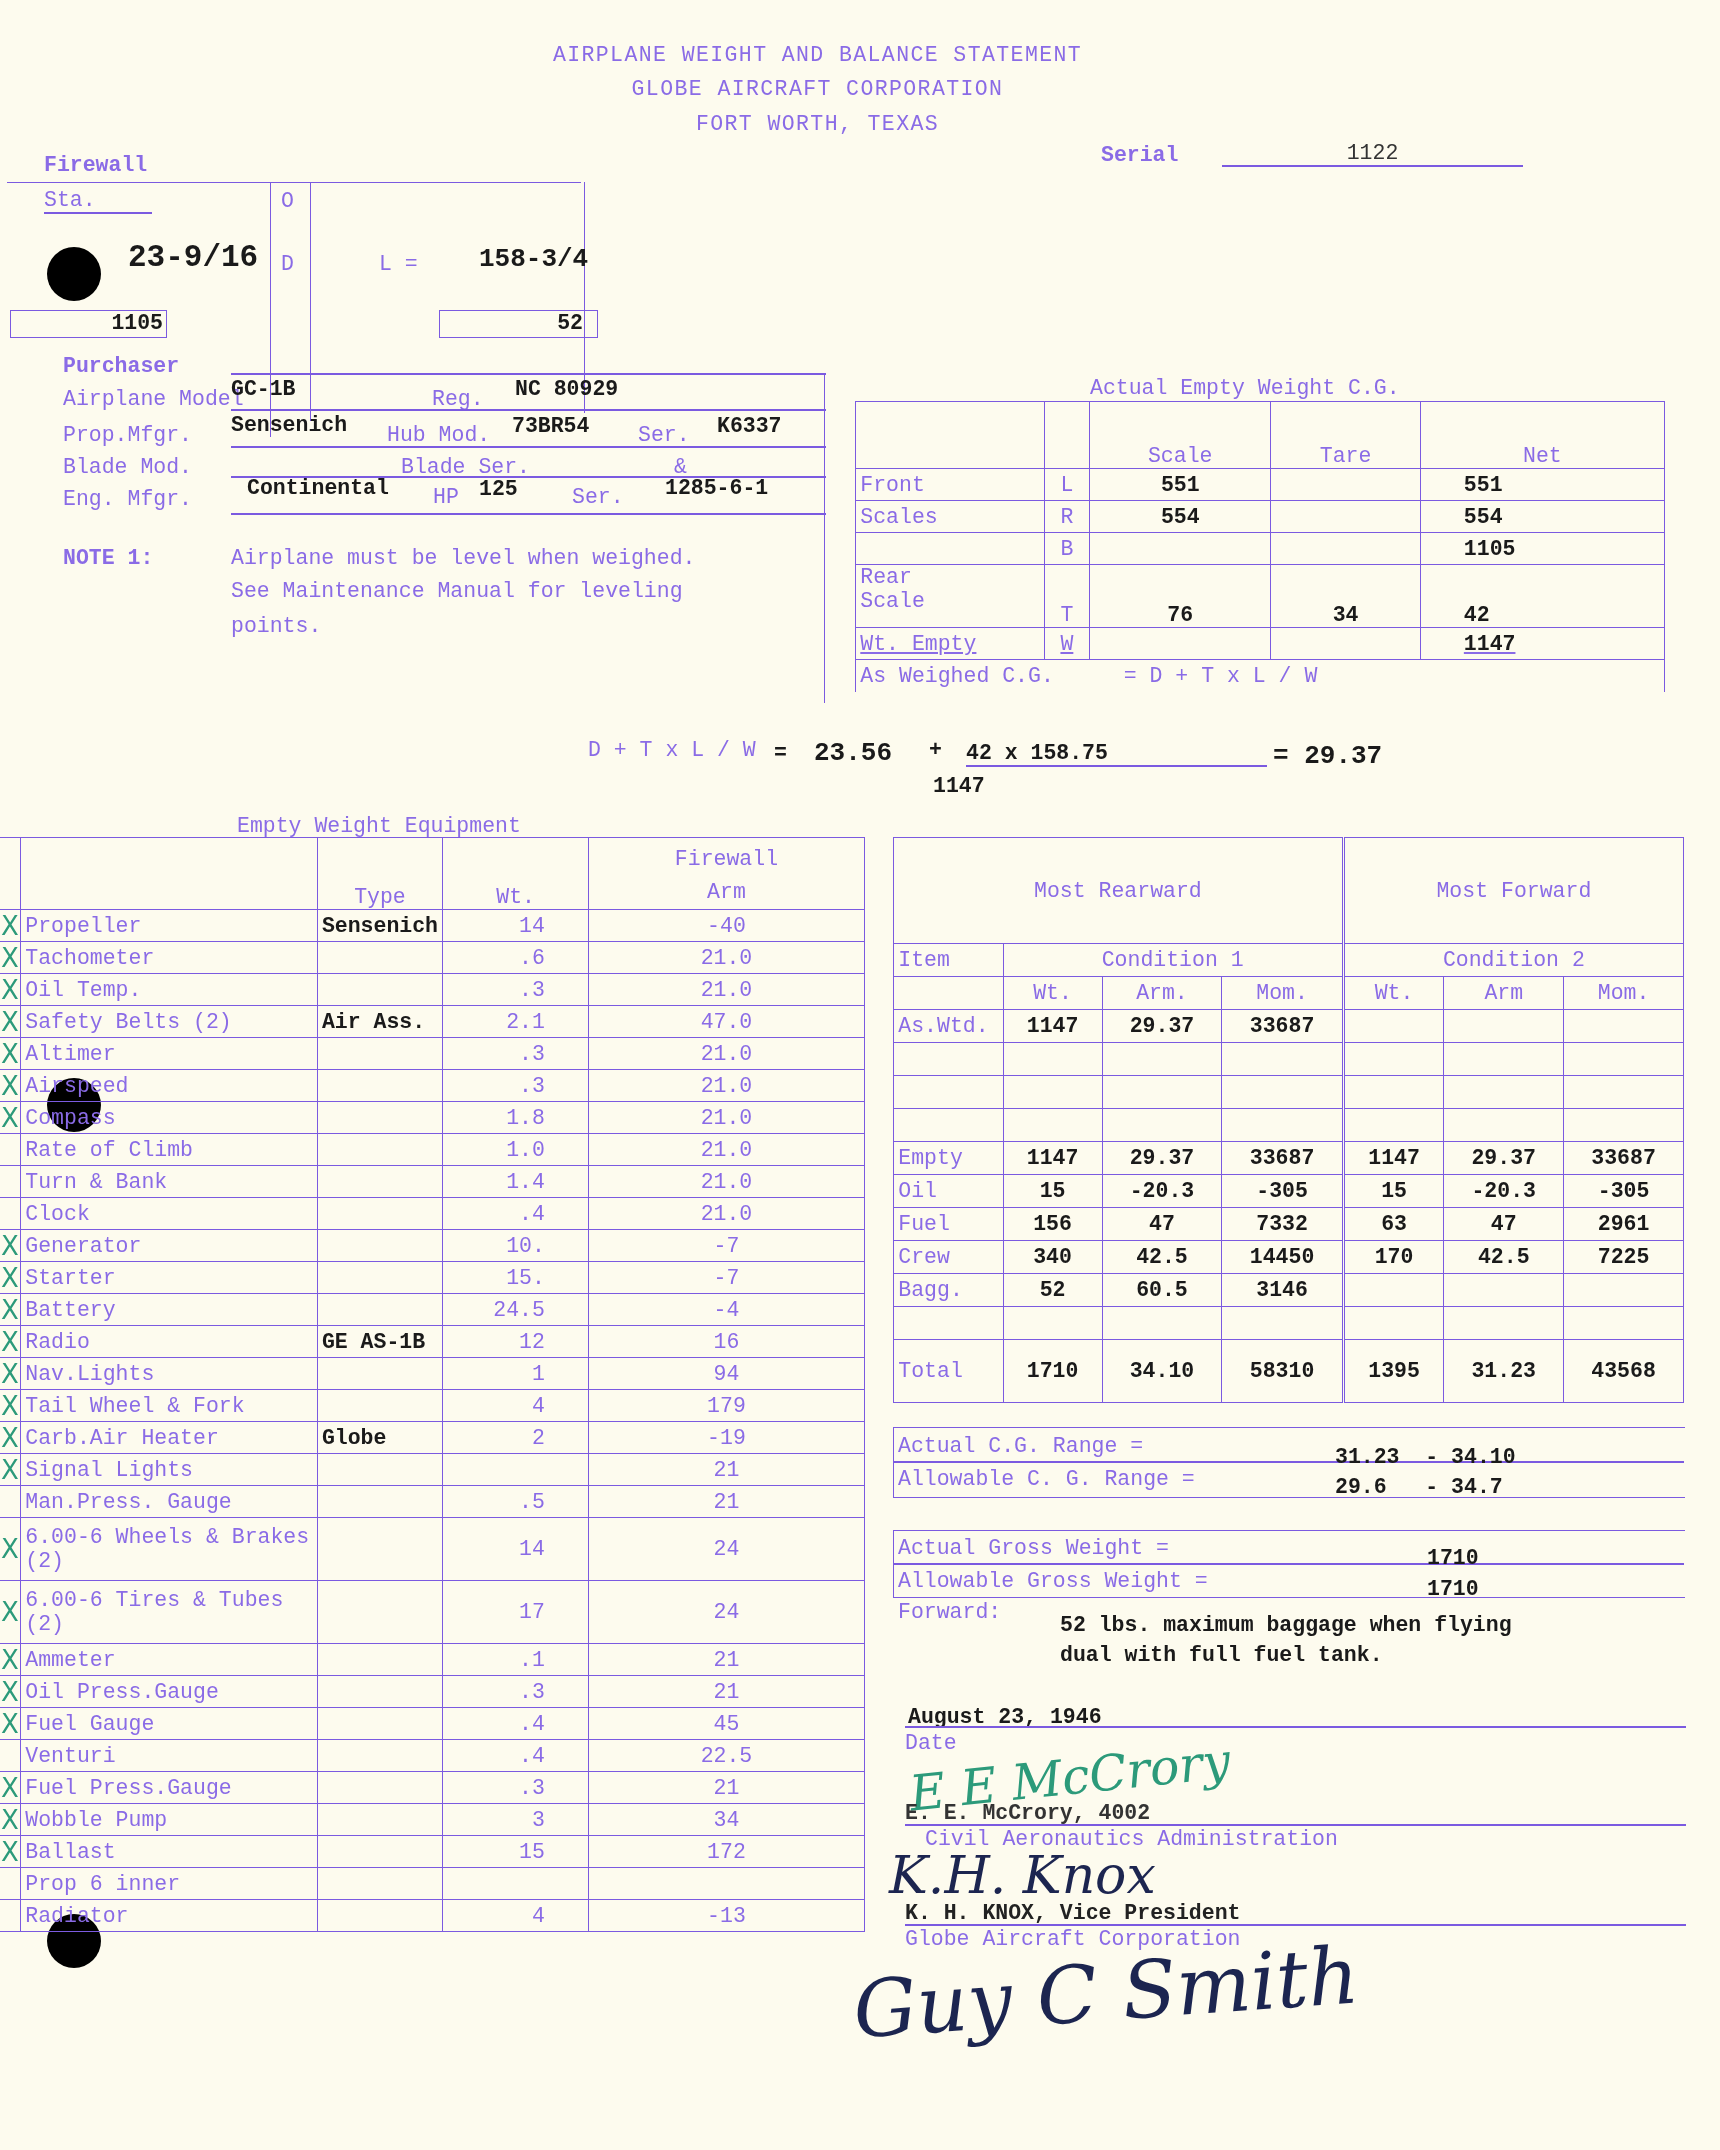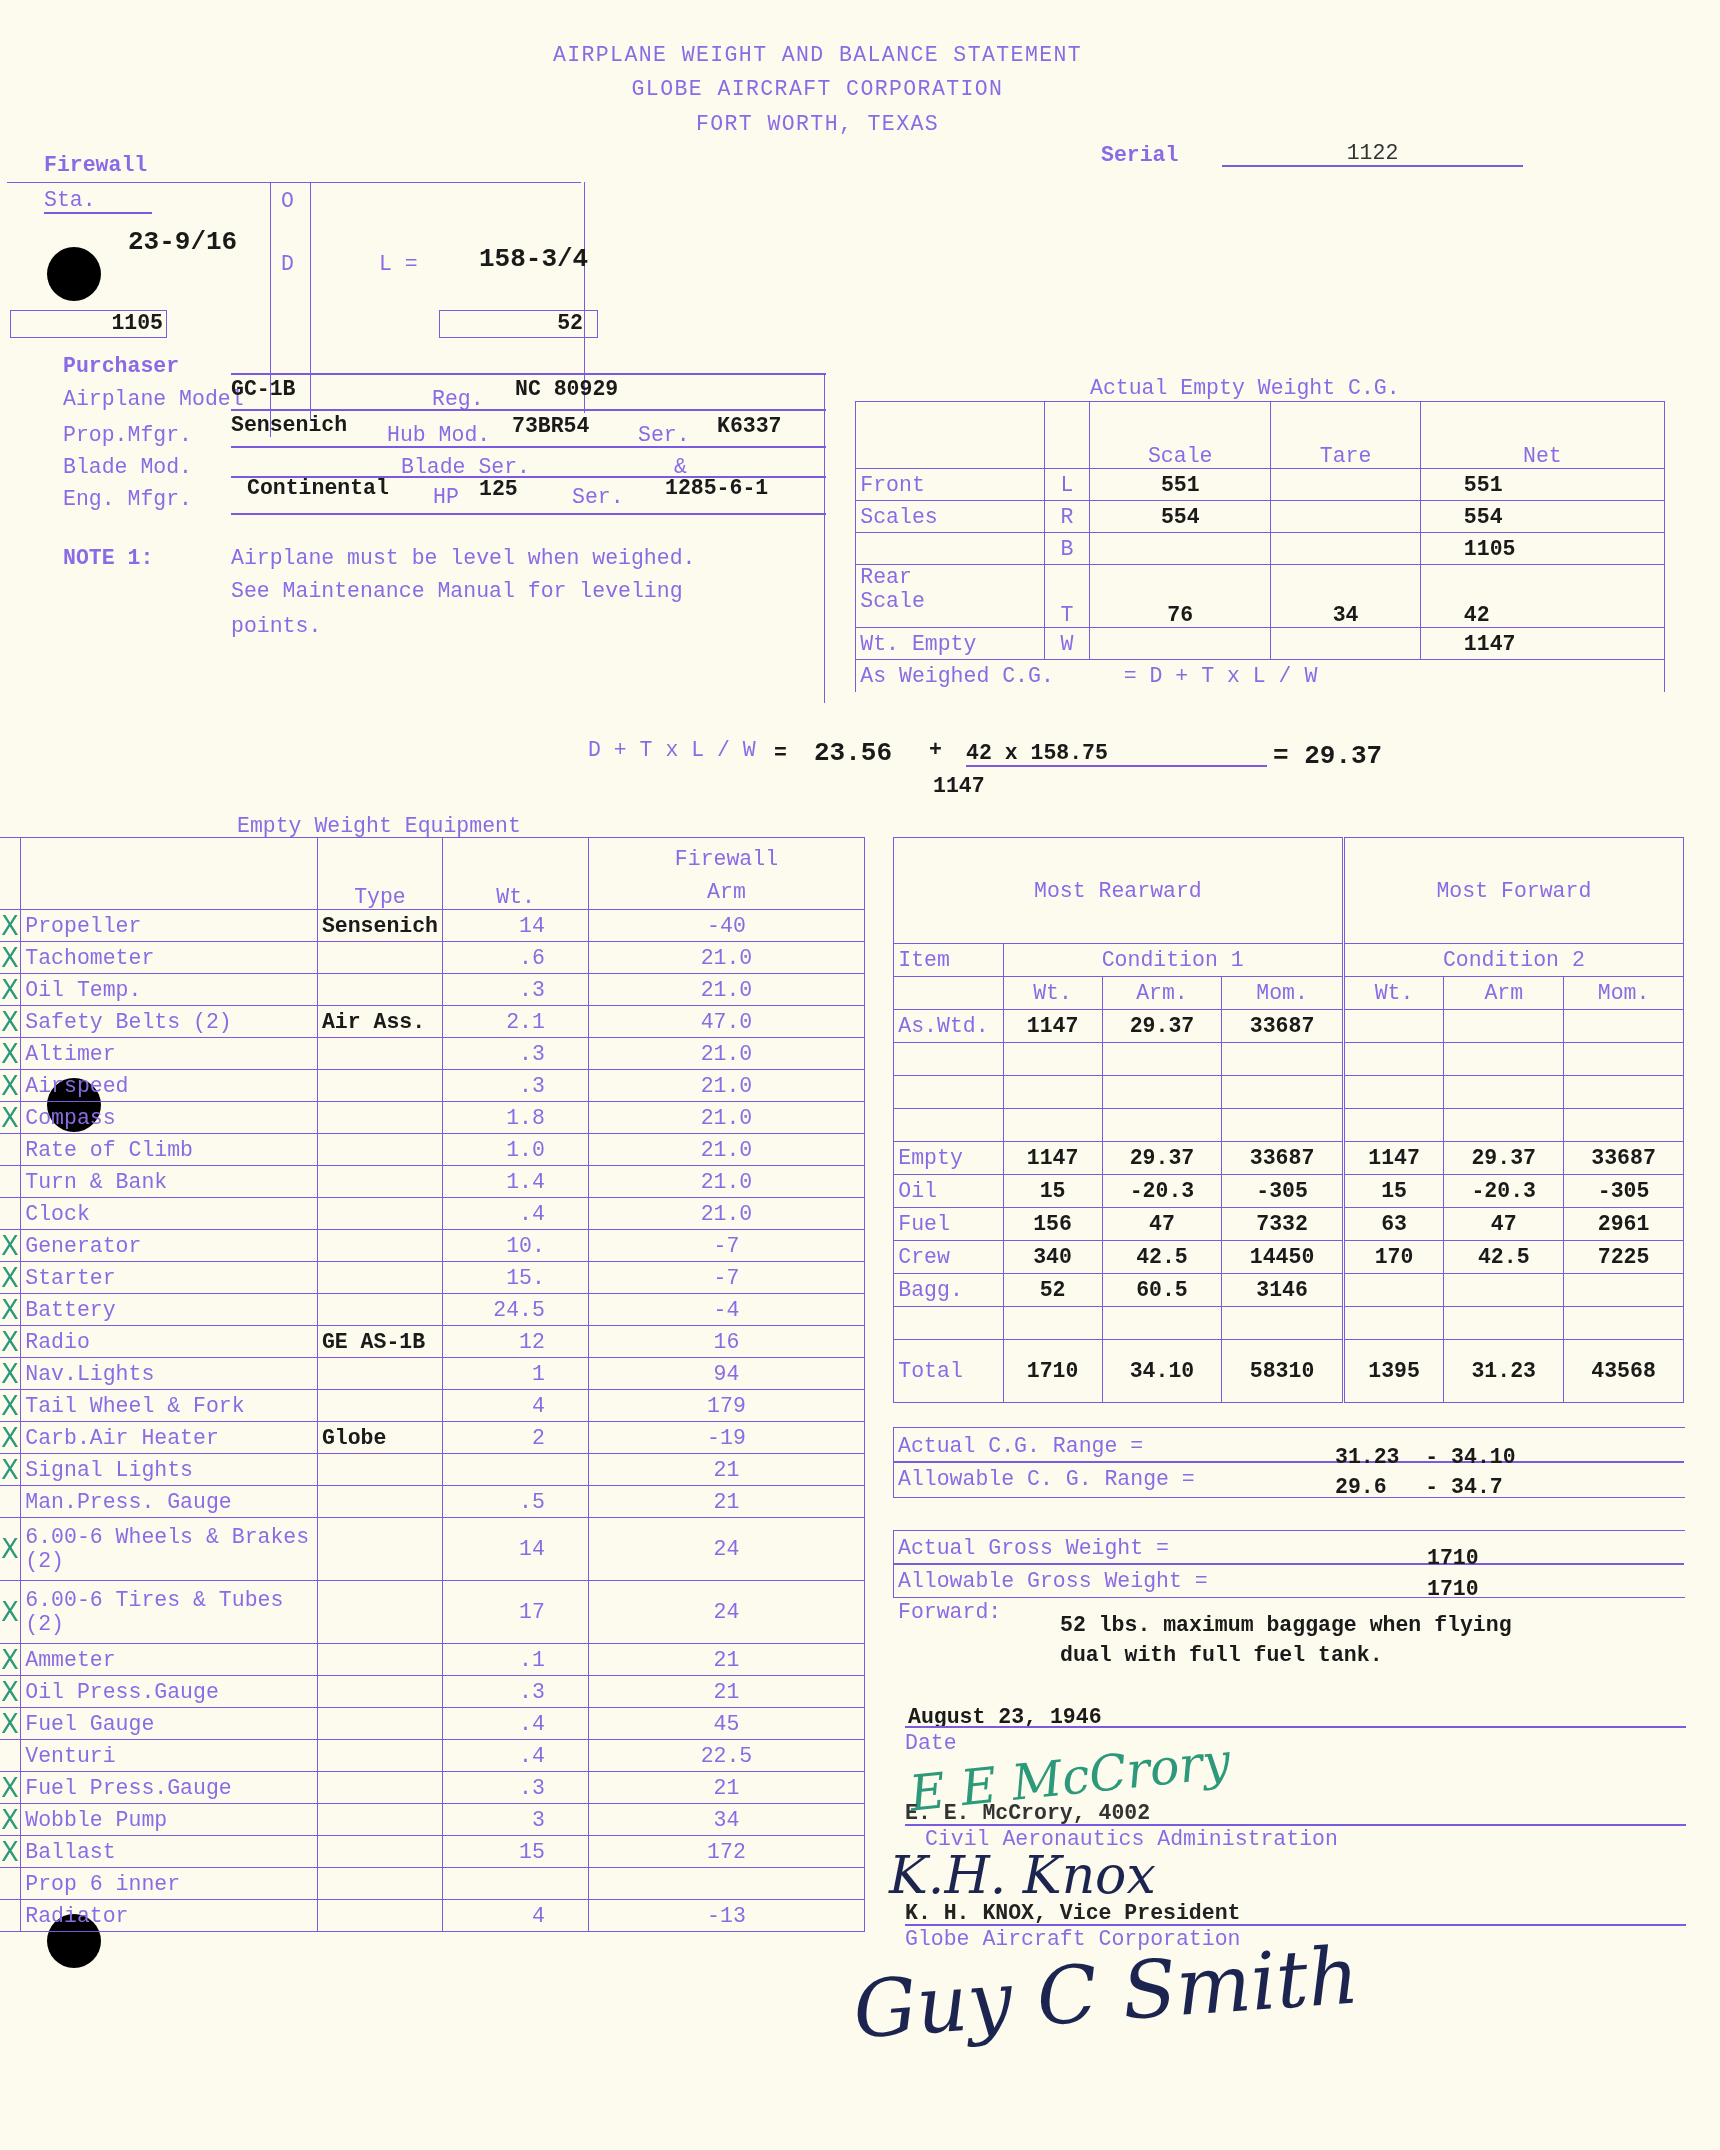--- a/index.html
+++ b/index.html
@@ -36,21 +36,21 @@
 <div class="abs lbl blk uline" style="left:1222px;top:141px;width:301px;text-align:center;font-weight:normal;color:#333;">1122</div>
 
 <div class="abs lbl pur" style="left:44px;top:153px;font-weight:bold;">Firewall</div>
 <div class="abs" style="left:7.2px;top:182px;width:574px;border-top:1.4px solid #7b5ae0;"></div>
 <div class="abs lbl pur uline" style="left:44px;top:188px;width:108px;">Sta.</div>
 <div class="abs" style="left:270px;top:182px;height:255px;border-left:1.4px solid #7b5ae0;"></div>
 <div class="abs" style="left:310px;top:182px;height:239px;border-left:1.4px solid #7b5ae0;"></div>
 <div class="abs" style="left:584px;top:182px;height:231px;border-left:1.4px solid #7b5ae0;"></div>
 <div class="abs lbl pur" style="left:281px;top:189px;">O</div>
 <div class="abs lbl pur" style="left:281px;top:252px;">D</div>
-<div class="abs lbl blk" style="left:128px;top:227px;font-size:26px;">23-9/16</div>
+<div class="abs lbl blk" style="left:128px;top:240px;font-size:31px;">23-9/16</div>
 <div class="abs lbl pur" style="left:379px;top:252px;">L =</div>
 <div class="abs lbl blk" style="left:479px;top:244px;font-size:26px;">158-3/4</div>
 <div class="abs box lbl blk" style="left:10px;top:310px;width:152px;height:26px;text-align:right;padding-right:2.9px;">1105</div>
 <div class="abs box lbl blk" style="left:439px;top:310px;width:143px;height:26px;text-align:right;padding-right:14.3px;">52</div>
 
 <div class="abs lbl pur" style="left:63px;top:354px;font-weight:bold;text-align:center;">Purchaser</div>
 <div class="abs" style="left:231px;top:373px;width:595px;border-top:2.2px solid #7b5ae0;"></div>
 <div class="abs" style="left:824px;top:373px;height:330px;border-left:1.4px solid #7b5ae0;"></div>
 
 <div class="abs lbl pur" style="left:63px;top:387px;">Airplane Model</div>
@@ -119,21 +119,21 @@
   <tr style="height:63px;">
     <td style="vertical-align:top;">
           <div>Rear</div>
           <div>Scale</div>
         </td>
     <td class="cen" style="vertical-align:bottom;">T</td>
     <td class="cen blk" style="vertical-align:bottom;">76</td>
     <td class="cen blk" style="vertical-align:bottom;">34</td>
     <td class="blk" style="padding-left:43px;vertical-align:bottom;">42</td>
   </tr>
-  <tr style="height:32px;">
+  <tr style="height:32px;text-decoration:underline;">
     <td>Wt. Empty</td>
         <td class="cen">W</td>
     <td></td>
         <td></td>
         <td class="blk" style="padding-left:43px;">1147</td>
   </tr>
   <tr style="height:32px;">
     <td colspan="5" style="border-bottom:none;">
       <span>As Weighed C.G.</span>
       <span style="margin-left:57px;">= D + T x L / W</span>

